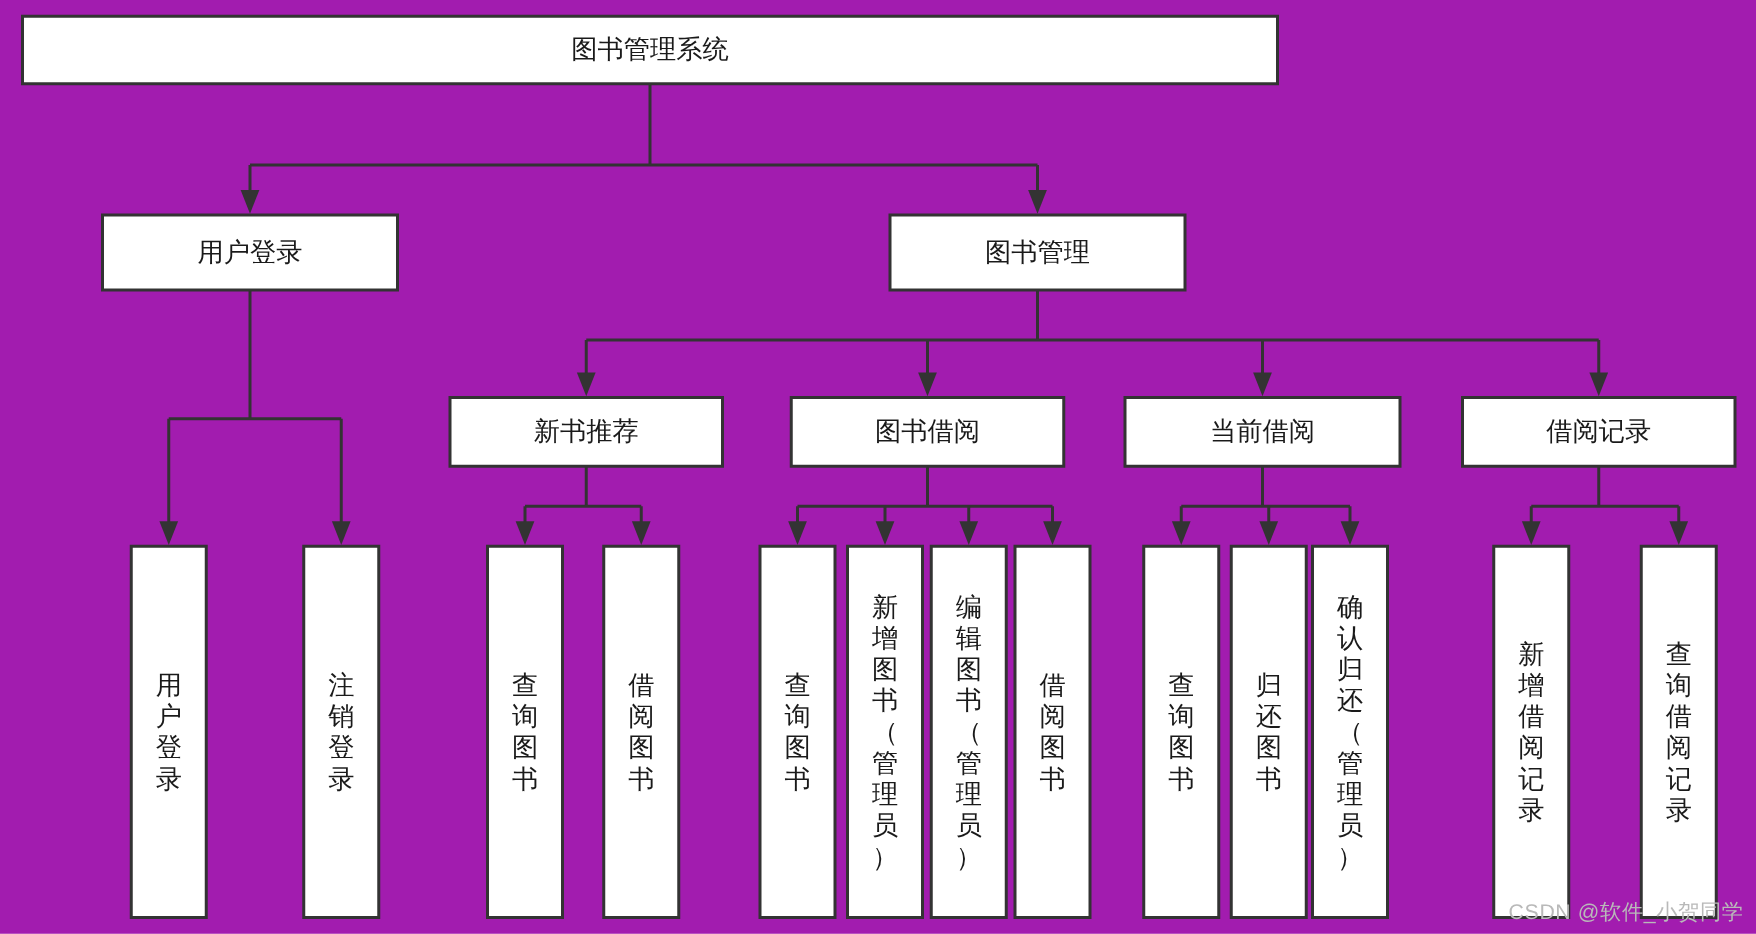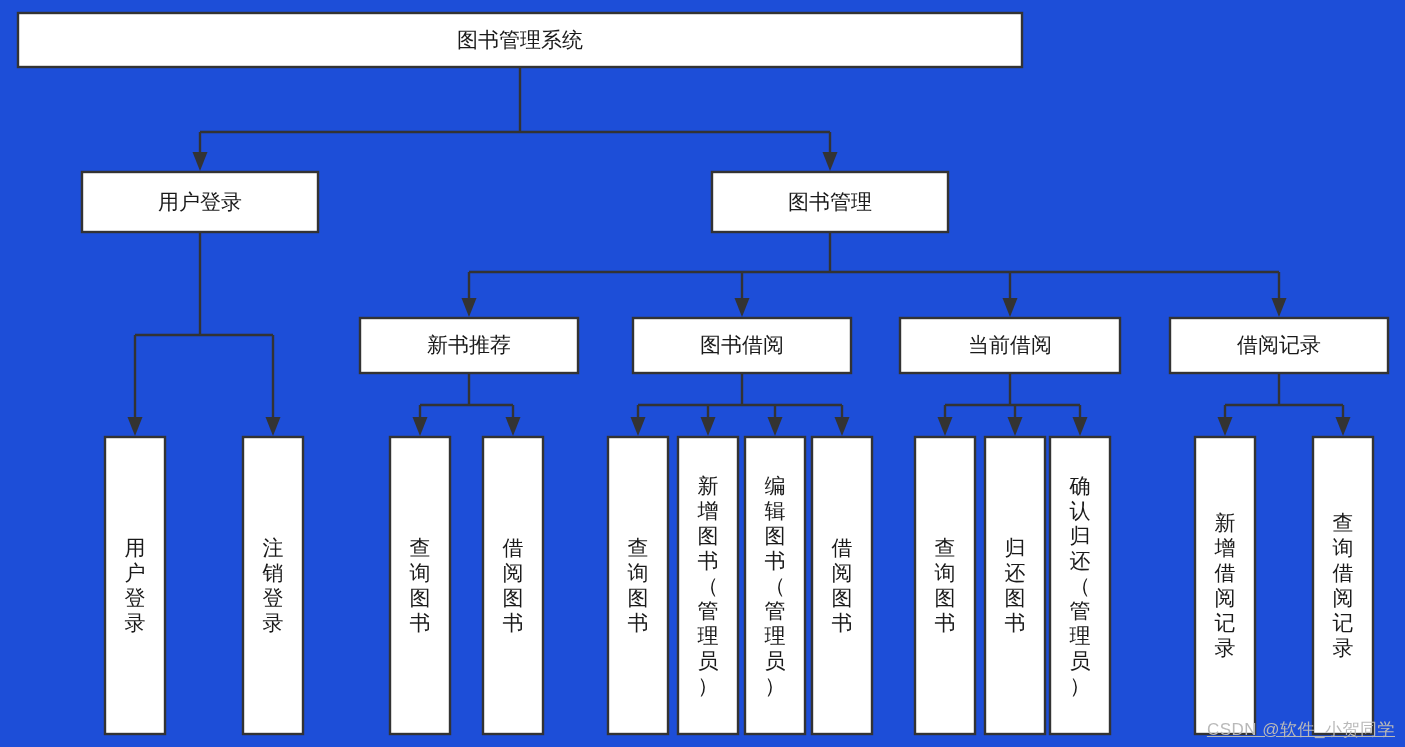--- a/index.html
+++ b/index.html
@@ -10,21 +10,21 @@
   body {
     width: 1405px;
     height: 747px;
     font-family: "Liberation Sans", "DejaVu Sans", sans-serif;
     overflow: hidden;
   }
   #diagram-root {
     position: relative;
     width: 1405px;
     height: 747px;
-    background: #1d4ed8;
+    background: #a21caf;
   }
   svg#tree-svg {
     position: absolute;
     left: 0;
     top: 0;
     width: 1405px;
     height: 747px;
     display: block;
   }
   .node-box {
@@ -58,21 +58,20 @@
   .watermark-text {
     position: absolute;
     right: 10px;
     bottom: 6px;
     font-family: "Liberation Sans", "DejaVu Sans", sans-serif;
     font-size: 17px;
     color: #b9b9b9;
     white-space: nowrap;
     letter-spacing: 0.5px;
     user-select: none;
-    text-decoration: underline;
   }
 </style>
 </head>
 <body>
 
 <div id="diagram-root">
   <svg id="tree-svg" viewBox="0 0 1405 747">
     <g id="edges-layer">
         <path d="M 520 67 L 520 132" class="edge-line"></path>
         <path d="M 200 132 L 830 132" class="edge-line"></path>

